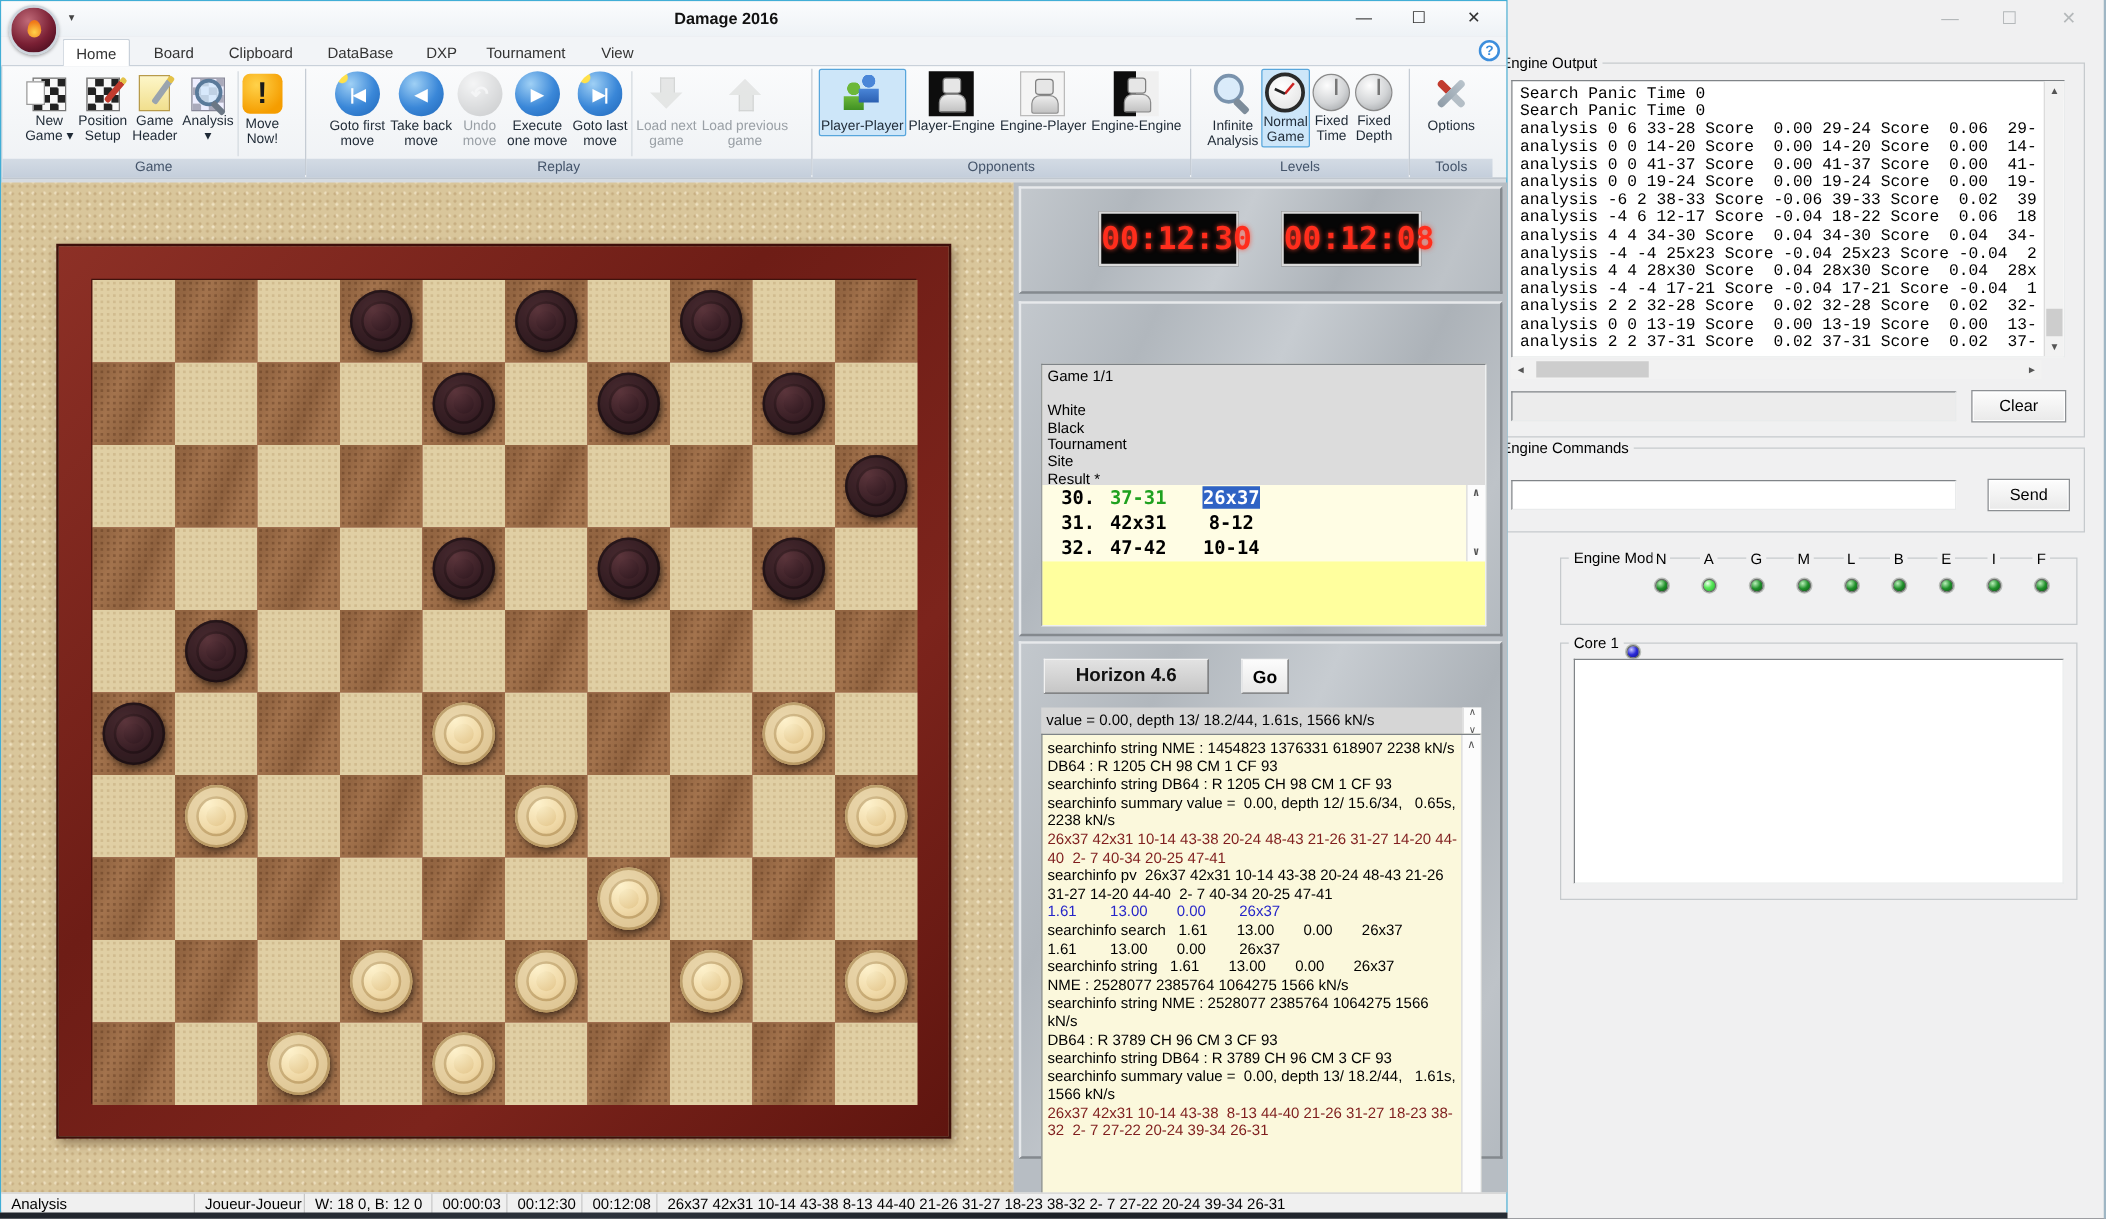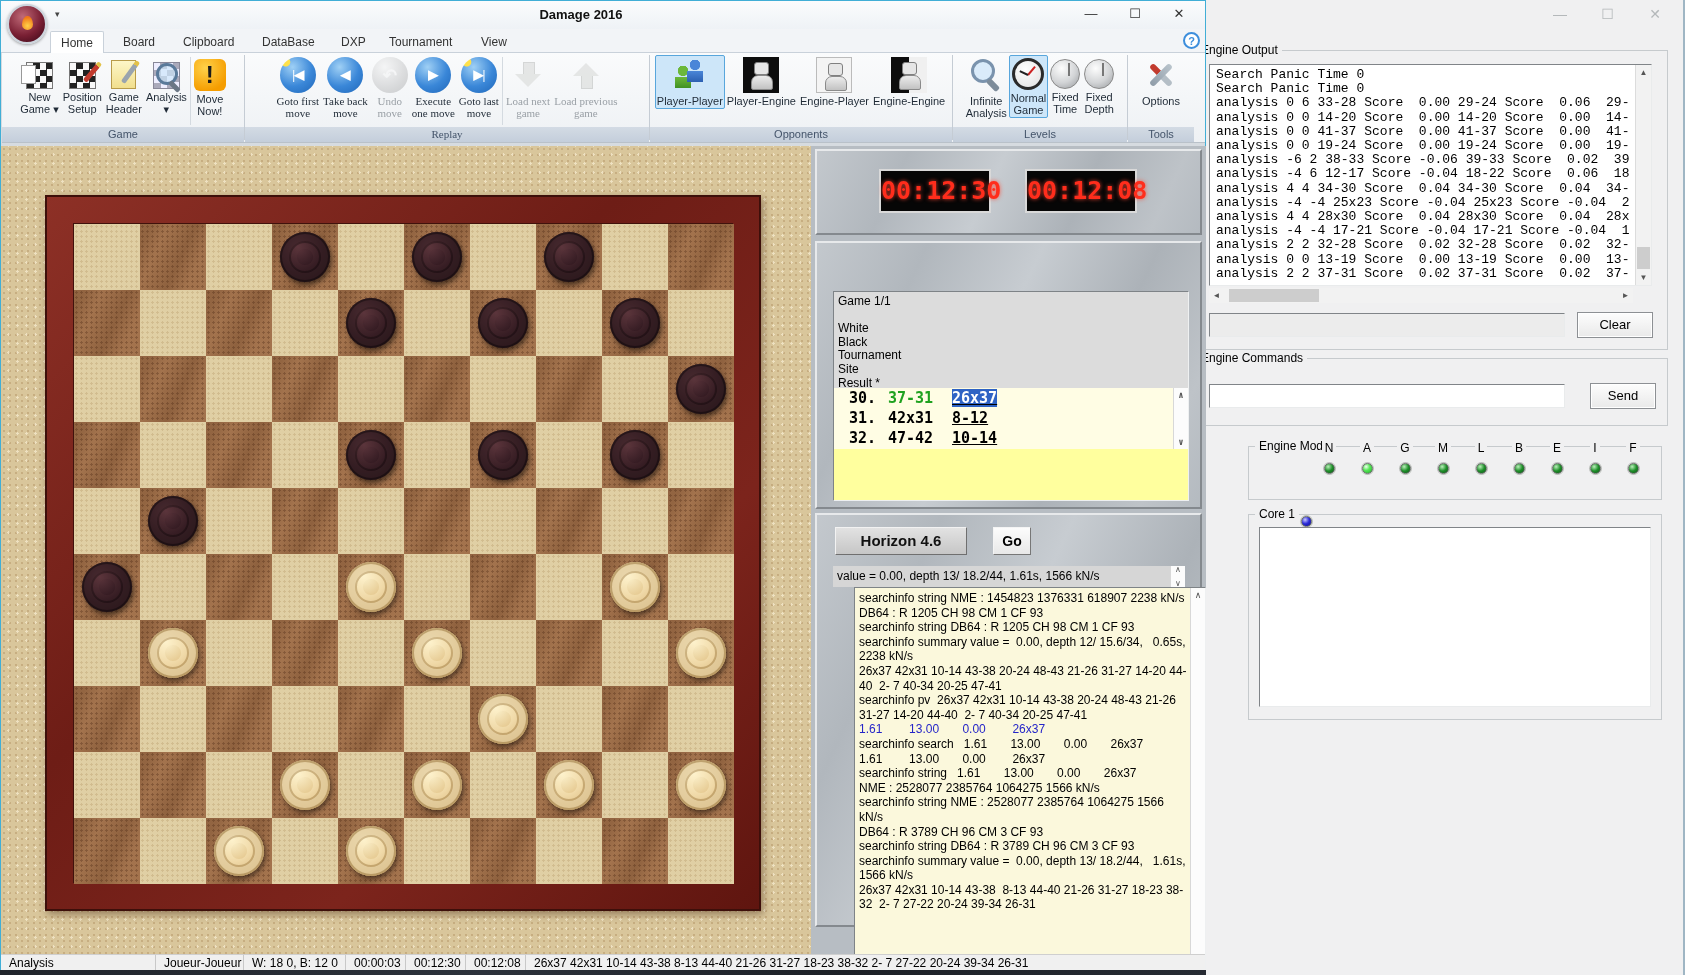--- a/index.html
+++ b/index.html
@@ -218,21 +218,21 @@
     text-shadow:0 0 4px rgba(255,70,50,.85); letter-spacing:0px; }
   .game-content { position:absolute; left:16px; top:48px; width:356px; height:210px;
     border:1px solid; border-color:#7e8387 #eef0f1 #eef0f1 #7e8387; background:#fffce9; }
   .gheader { height:96px; background:#dcdcdc; font-size:12px; line-height:13.6px;
     padding:3px 0 0 4px; color:#000; }
   .gmoves { position:relative; height:61px; background:#fffde4;
     font-family:"DejaVu Sans Mono", monospace; font-size:15px; font-weight:bold; }
   .mrow { height:20px; line-height:20px; white-space:pre; }
   .mnum { display:inline-block; width:42px; text-align:right; }
   .mw { display:inline-block; width:64px; margin-left:12px; }
-  .mb { display:inline-block; width:66px; text-align:left;text-decoration:underline; }
+  .mb { display:inline-block; width:66px; text-align:center; }
   .green { color:#1fa11f; }
   .selmv { background:#2f63c4; color:#fff; }
   .gyellow { height:51px; background:#ffff9e; }
   .mini-sb { position:absolute; right:0; top:0; width:15px; height:100%; background:#fcfcfc;
     border-left:1px solid #d8d8d8; font-size:9px; color:#555; text-align:center; }
   .mini-sb .u { position:absolute; top:2px; left:0; width:14px; }
   .mini-sb .d { position:absolute; bottom:2px; left:0; width:14px; }
 
   .eng-btn { position:absolute; left:18px; top:12px; width:132px; height:28px;
     background:linear-gradient(#e2e2e2,#c6c6c6); border:1px solid;
@@ -240,24 +240,24 @@
     text-align:center; line-height:26px; color:#111; }
   .go-btn { position:absolute; left:176px; top:12px; width:38px; height:28px;
     background:linear-gradient(#fcfcfc,#e8e8e8); border:1px solid;
     border-color:#f4f4f4 #777 #777 #f4f4f4; font-size:14px; font-weight:bold;
     text-align:center; line-height:26px; }
   .value-line { position:absolute; left:16px; top:51px; width:352px; height:21px;
     background:#d6d6d6; font-size:12px; line-height:21px; padding-left:4px;
     color:#000; white-space:nowrap; overflow:hidden; }
   .eng-text { position:absolute; left:16px; top:72px; width:352px; height:385px;
     background:#fbf8dc; border:1px solid; border-color:#7e8387 #eef0f1 #eef0f1 #7e8387;
-    overflow:hidden;margin-left:21px; }
+    overflow:hidden; }
   .eng-lines { padding:3px 18px 0 4px; font-size:12px; line-height:14.6px;
     white-space:pre-wrap; word-break:break-word; color:#000; }
-  .eng-lines .r { color:#000000; }
+  .eng-lines .r { color:#7f1d1d; }
   .eng-lines .b { color:#2525c8; }
 
   .statusbar { position:absolute; left:0; top:953px; width:1204px; height:17px;
     background:#f0f0f0; border-top:1px solid #cfcfcf; display:flex; font-size:12px;
     color:#000; line-height:16px; }
   .sb-item { padding:0 8px; border-right:1px solid #c8c8c8; white-space:nowrap; overflow:hidden; }
   .dark-strip { position:absolute; left:0; top:970px; width:1206px; height:5px;
     background:linear-gradient(90deg,#20242b,#2c323b 40%,#1c2026 70%,#262b33); z-index:20; }
 </style>
 </head>
@@ -392,21 +392,21 @@
               <div class="icn i-move-now"></div>
               <div class="rlbl">
                 <div>Move</div>
                 <div>Now!</div>
               </div>
             </div>
           </div>
           <div class="rstrip">Game</div>
         </div>
         <div class="rdiv"></div>
-        <div class="rgroup" style="width: 404px; font-family: Liberation Serif, serif;">
+        <div class="rgroup" style="width: 404px;">
           <div class="rrow">
             <div class="rbtn">
               <div class="icn rep i-goto-first spark"></div>
               <div class="rlbl">
                 <div>Goto first</div>
                 <div>move</div>
               </div>
             </div>
             <div class="rbtn">
               <div class="icn rep i-take-back"></div>

